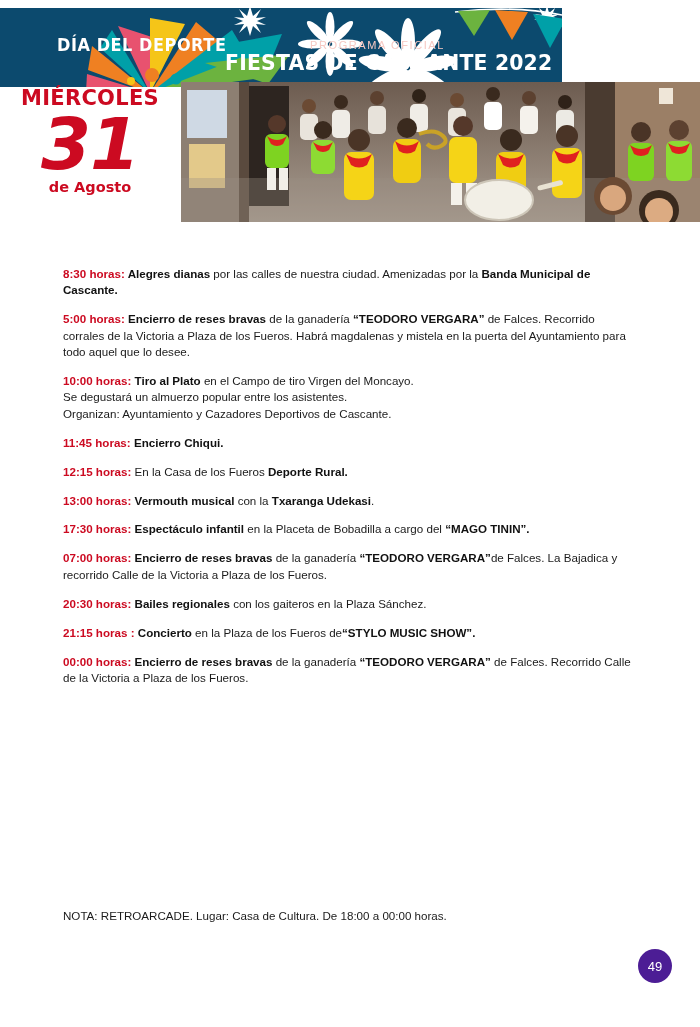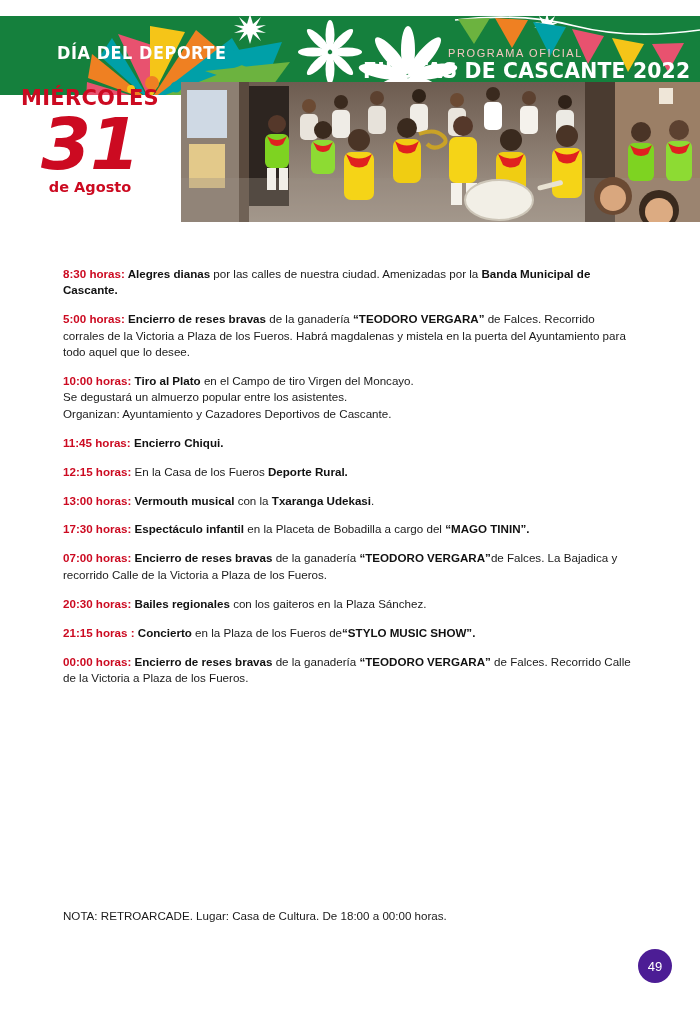--- a/index.html
+++ b/index.html
@@ -12,23 +12,23 @@
     height: 1027px;
     position: relative;
     overflow: hidden;
     font-family: "Liberation Sans", sans-serif;
     color: #1a1a1a;
   }
 
   
   .banner {
     position: absolute;
-    left: 0; top: 16px;
-    width: 700px; height: 79px;
-    background: #15803d;
+    left: 0; top: 8px;
+    width: 562px; height: 79px;
+    background: #0c4a6e;
     overflow: hidden;
   }
   .banner-deco { position: absolute; left: 0; top: 0; width: 700px; height: 79px; }
   .banner-title {
     position: absolute;
     left: 57px; top: 27px;
     color: #ffffff;
     font-family: "DejaVu Sans", sans-serif;
     font-weight: bold;
     font-size: 17.5px;

